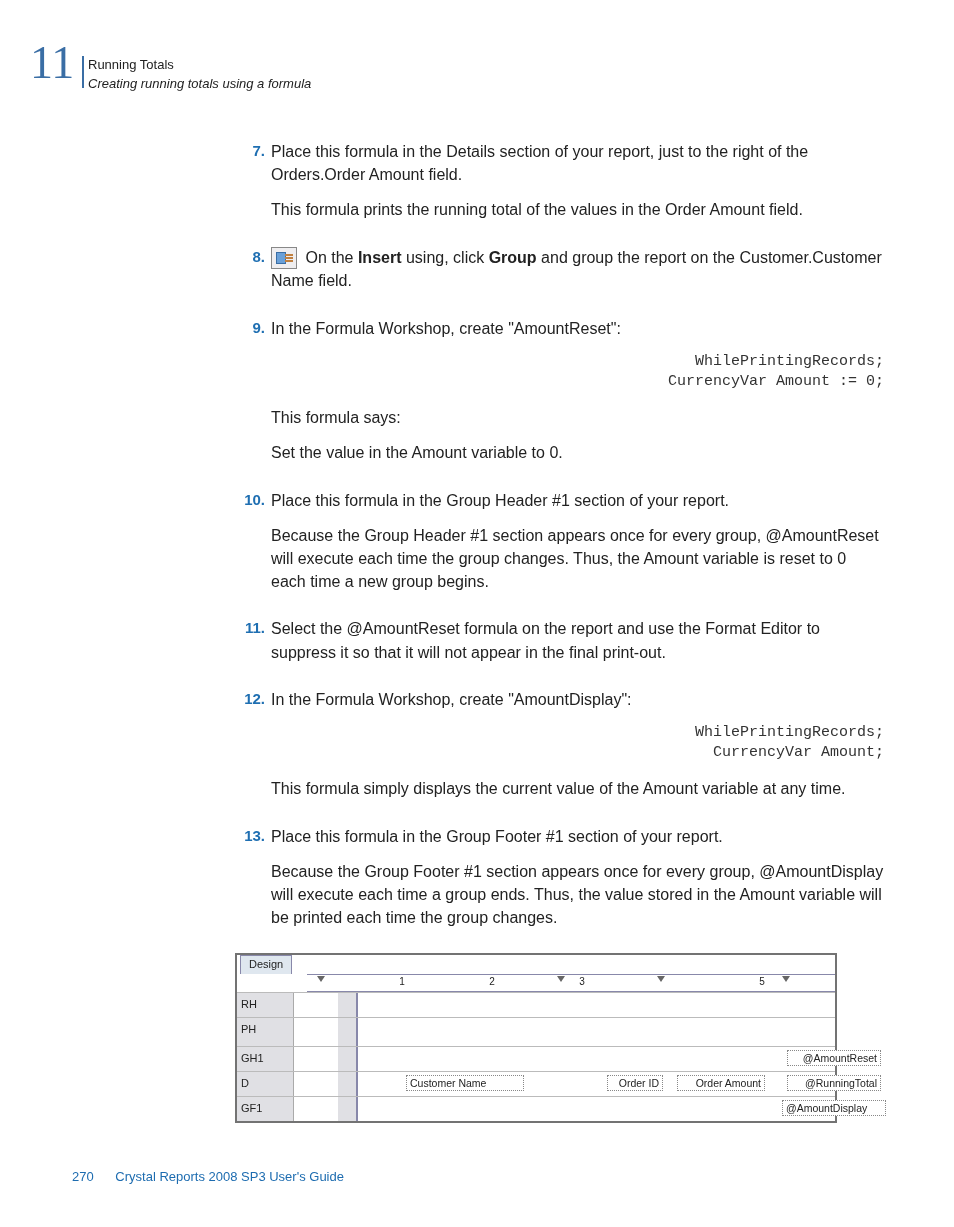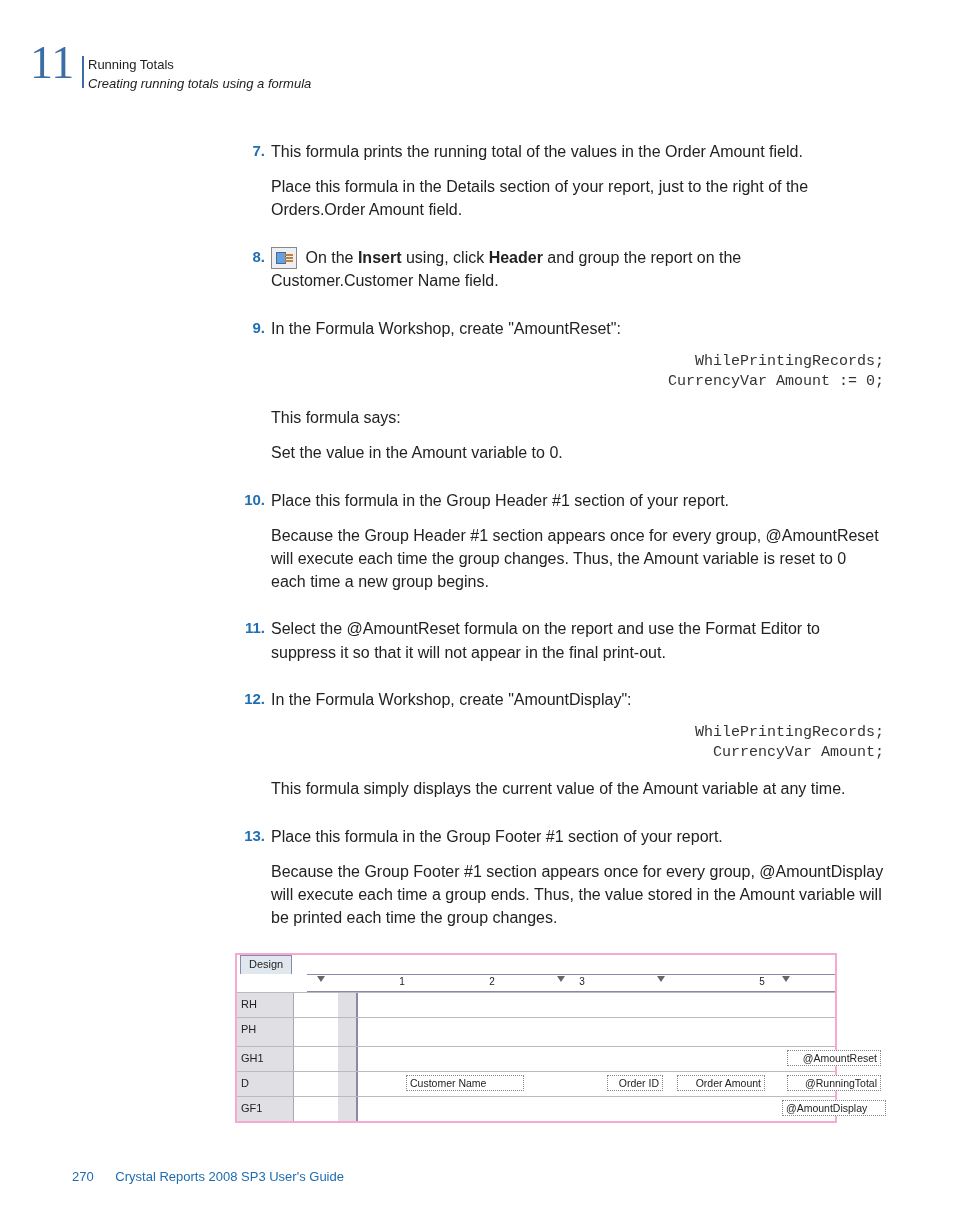--- a/index.html
+++ b/index.html
@@ -91,21 +91,21 @@
   font-size: 15px;
   margin: 6px 0 14px 0;
   white-space: pre;
   line-height: 1.35;
   color: #333;
   text-align: right;
 }
 b { font-weight: bold; }
 .designimg {
   margin-top: 10px;
-  border: 2px solid #f9a8d4;
+  border: 2px solid #737373;
   background: #fff;
   font-size: 11px;
   font-family: Tahoma, Arial, sans-serif;
   width: 598px;
 }
 .designimg .tab {
   display: inline-block;
   background: #dfe7ef;
   border: 1px solid #88a;
   border-bottom: none;
@@ -182,30 +182,30 @@
   <div class="chapheader">
     <div class="title">Running Totals</div>
     <div class="sub">Creating running totals using a formula</div>
   </div>
 
   <div class="content">
 
     <div class="step">
       <div class="num">7.</div>
       <div class="body">
+        <div class="para">Place this formula in the Details section of your report, just to the right of the Orders.Order Amount field.</div>
         <div class="para">This formula prints the running total of the values in the Order Amount field.</div>
-        <div class="para">Place this formula in the Details section of your report, just to the right of the Orders.Order Amount field.</div>
       </div>
     </div>
 
     <div class="step">
       <div class="num">8.</div>
       <div class="body">
         <div class="para">
-          <span class="iconbox"></span><span> On the </span><b>Insert</b><span> using, click </span><b>Header</b><span> and group the report on the Customer.Customer Name field.</span>
+          <span class="iconbox"></span><span> On the </span><b>Insert</b><span> using, click </span><b>Group</b><span> and group the report on the Customer.Customer Name field.</span>
         </div>
       </div>
     </div>
 
     <div class="step">
       <div class="num">9.</div>
       <div class="body">
         <div class="para">In the Formula Workshop, create "AmountReset":</div>
         <pre class="code">WhilePrintingRecords;
 CurrencyVar Amount := 0;</pre>

